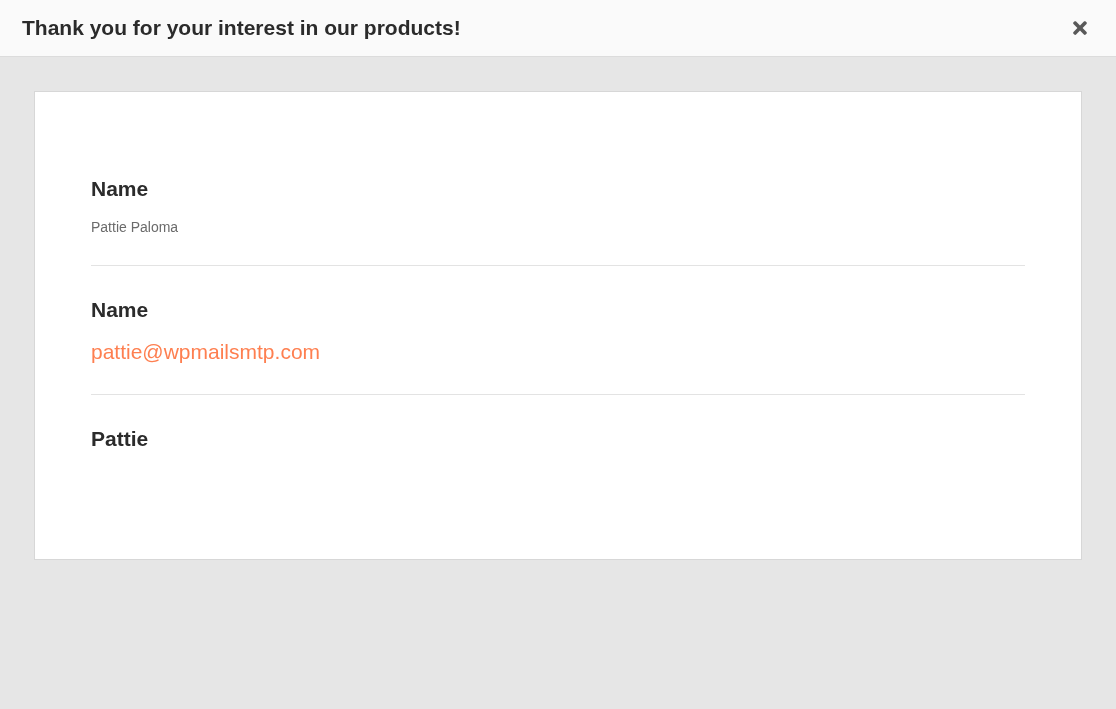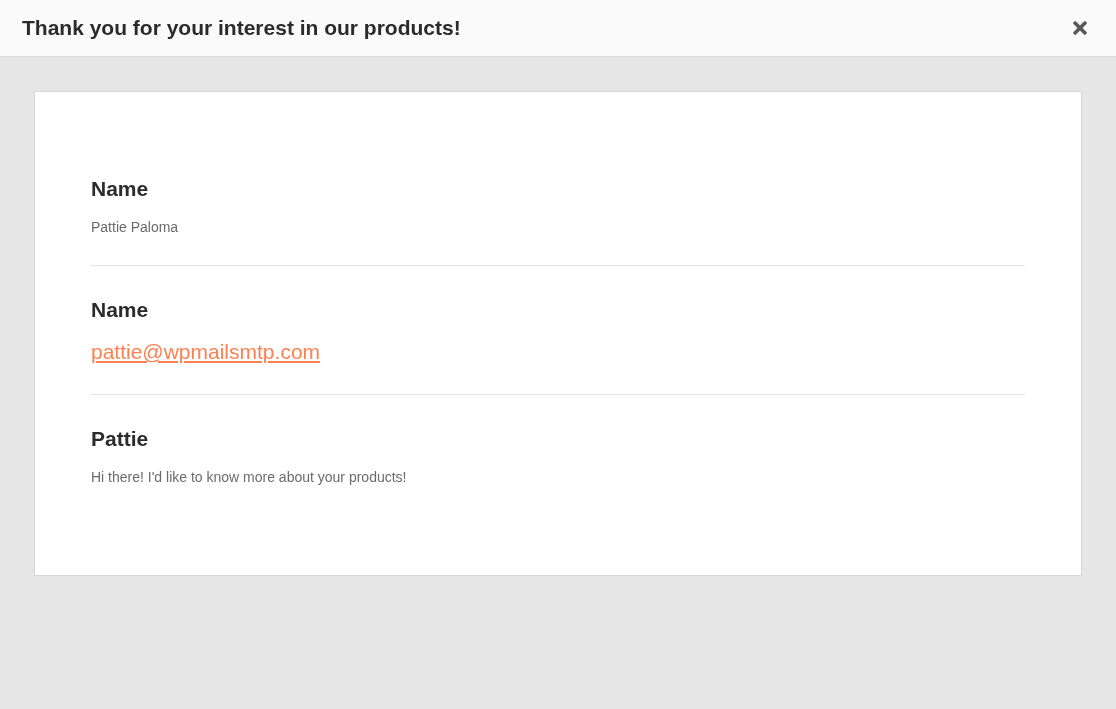--- a/index.html
+++ b/index.html
@@ -55,21 +55,20 @@
       margin-bottom: 18px;
     }
     .field-value {
       font-size: 14px;
       color: #6b6b6b;
       font-weight: 400;
     }
     .field-value-link {
       font-size: 21px;
       color: #fe7f50;
-      text-decoration: underline;
       cursor: pointer;
     }
     .divider {
       border: none;
       border-top: 1px solid #e3e3e3;
       margin: 30px 0 32px 0;
     }
     .field-block {
     }
   </style>
@@ -97,17 +96,16 @@
 
     <div class="field-block">
       <div class="field-label">Name</div>
       <a class="field-value-link">pattie@wpmailsmtp.com</a>
     </div>
 
     <hr class="divider">
 
     <div class="field-block">
       <div class="field-label">Pattie</div>
-      <div class="field-value">Hi there! I'd like to know more about your products!</div>
     </div>
 
   </div>
 </div>
 
 </body></html>

